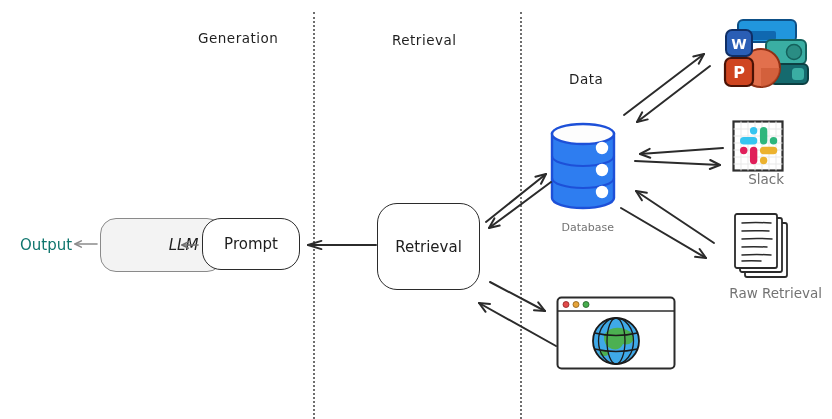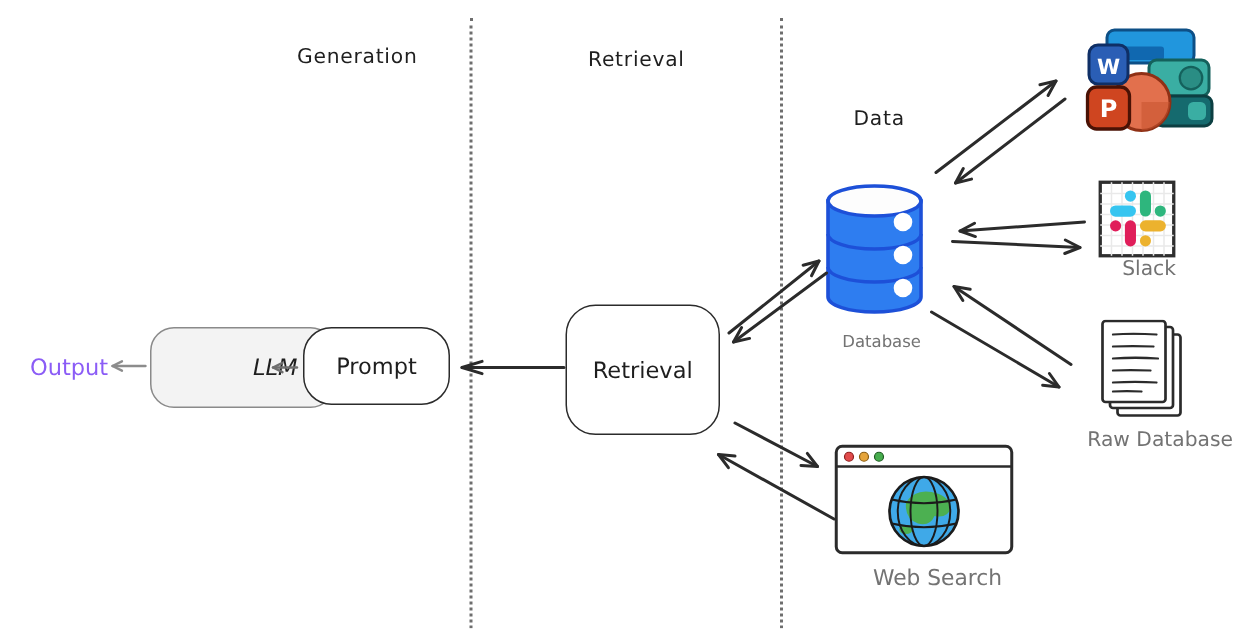--- a/index.html
+++ b/index.html
@@ -7,21 +7,21 @@
     position:relative;width:832px;height:419px;background:#ffffff;overflow:hidden;
     font-family:"DejaVu Sans","Liberation Sans",sans-serif;color:#1e1e1e;
   }
   .abs{position:absolute;}
   .section-label{font-size:13.5px;letter-spacing:0.5px;color:#1f1f1f;white-space:nowrap;}
   .divider{position:absolute;top:12px;bottom:0;width:0;border-left:2px dotted #6e6e6e;}
   .node-box{
     position:absolute;display:flex;align-items:center;justify-content:center;
     background:#ffffff;border:1.7px solid #2b2b2b;font-size:15px;white-space:nowrap;
   }
-  .node-label{position:absolute;font-size:14.5px;color:#8b5cf6;white-space:nowrap;}
+  .node-label{position:absolute;font-size:14.5px;color:#0f766e;white-space:nowrap;}
   .icon-label{position:absolute;font-size:13.5px;color:#737373;text-align:right;white-space:nowrap;}
   #llm-box{left:100px;top:218px;width:77px;height:52px;border-radius:16px;
     background:#f3f3f3;border:1.7px solid #8a8a8a;font-style:italic;padding-left:44px;}
   #prompt-box{left:202px;top:218px;width:96px;height:50px;border-radius:19px;justify-content:center;}
   #retrieval-box{left:377px;top:203px;width:101px;height:85px;border-radius:20px;border-width:1.8px;}
   svg{display:block;}
 </style>
 </head>
 <body>
 
@@ -104,41 +104,40 @@
     <rect x="2" y="1" width="42" height="54" rx="2" fill="#ffffff" stroke="#2b2b2b" stroke-width="1.8"></rect>
     <g stroke="#2b2b2b" stroke-width="1.5" stroke-linecap="round">
       <path d="M9,10 Q22,9 38,10"></path>
       <path d="M9,18 Q22,17.5 36,18"></path>
       <path d="M9,26 Q24,25 39,26"></path>
       <path d="M9,34 Q20,33.5 34,34"></path>
       <path d="M9,42 Q24,41 38,42"></path>
       <path d="M9,48 Q18,47.5 28,48"></path>
     </g>
   </svg>
-  <div class="icon-label" style="left:710px;top:285px;width:112px;">Raw Database</div>
+  <div class="icon-label" style="left:710px;top:285px;width:112px;">Raw Retrieval</div>
 
   <svg class="abs" style="left:556px;top:296px;" width="122" height="76" viewBox="0 0 122 76">
     <rect x="1.5" y="1.5" width="117" height="71" rx="4" fill="#ffffff" stroke="#2b2b2b" stroke-width="2"></rect>
     <path d="M1.5,15 H118.5" stroke="#2b2b2b" stroke-width="1.6"></path>
     <circle cx="10" cy="8.5" r="3" stroke="#8e1f1f" stroke-width="0.8" fill="#e14b4b"></circle>
     <circle cx="20" cy="8.5" r="3" stroke="#8a5c12" stroke-width="0.8" fill="#e5a43b"></circle>
     <circle cx="30" cy="8.5" r="3" stroke="#1f5c23" stroke-width="0.8" fill="#47ad4e"></circle>
     <g>
       <circle cx="60" cy="45" r="23" stroke="#1b1b1b" stroke-width="1.8" fill="#3fa9e8"></circle>
       <path d="M48,39 q6,-9 17,-7 q11,2 13,10 q-2,8 -11,6 q-3,7 -11,5 q-9,-3 -8,-14 z" fill="#4cb051"></path>
       <ellipse cx="48" cy="57" rx="4.5" ry="3" fill="#4cb051"></ellipse>
       <g fill="none" stroke="#1b1b1b" stroke-width="1.3">
         <ellipse cx="60" cy="45" rx="9" ry="23"></ellipse>
         <ellipse cx="60" cy="45" rx="17.5" ry="23"></ellipse>
         <path d="M38.5,37 Q60,42 81.5,37"></path>
         <path d="M38.5,53 Q60,58 81.5,53"></path>
       </g>
     </g>
   </svg>
-  <div class="icon-label" style="left:576px;top:378px;width:92px;font-size:14.5px;">Web Search</div>
 
   <svg class="abs" id="arrow-layer" style="left:0;top:0;" width="832" height="419" viewBox="0 0 832 419">
       <line x1="97" y1="244" x2="75" y2="244" stroke="#8c8c8c" stroke-width="1.6" stroke-linecap="round"></line>
       <path d="M81.3,240.9 L75,244 L81.3,247.1" fill="none" stroke="#8c8c8c" stroke-width="1.6" stroke-linecap="round" stroke-linejoin="round"></path>
       <line x1="198" y1="245" x2="182" y2="245" stroke="#6f6f6f" stroke-width="1.6" stroke-linecap="round"></line>
       <path d="M188.3,241.9 L182,245 L188.3,248.1" fill="none" stroke="#6f6f6f" stroke-width="1.6" stroke-linecap="round" stroke-linejoin="round"></path>
       <line x1="376" y1="245" x2="308" y2="245" stroke="#2b2b2b" stroke-width="2" stroke-linecap="round"></line>
       <path d="M321.4,240.9 L308,245 L321.4,249.1" fill="none" stroke="#2b2b2b" stroke-width="2" stroke-linecap="round" stroke-linejoin="round"></path>
       <line x1="486" y1="222" x2="546" y2="174" stroke="#2b2b2b" stroke-width="2" stroke-linecap="round"></line>
       <path d="M541.0,183.8 L546,174 L535.4,176.8" fill="none" stroke="#2b2b2b" stroke-width="2" stroke-linecap="round" stroke-linejoin="round"></path>

